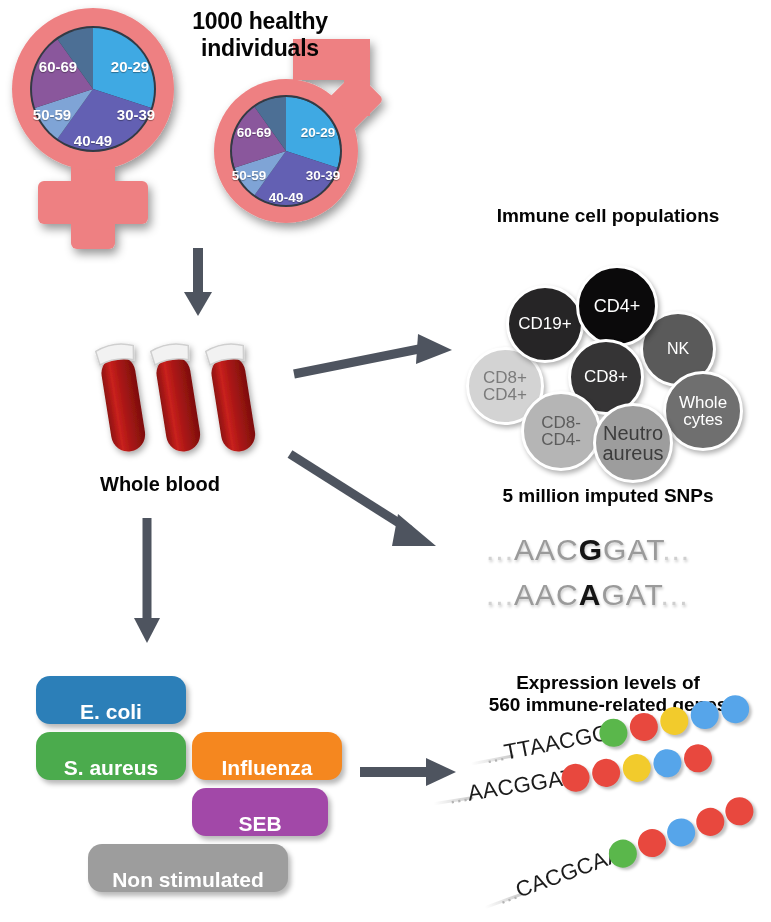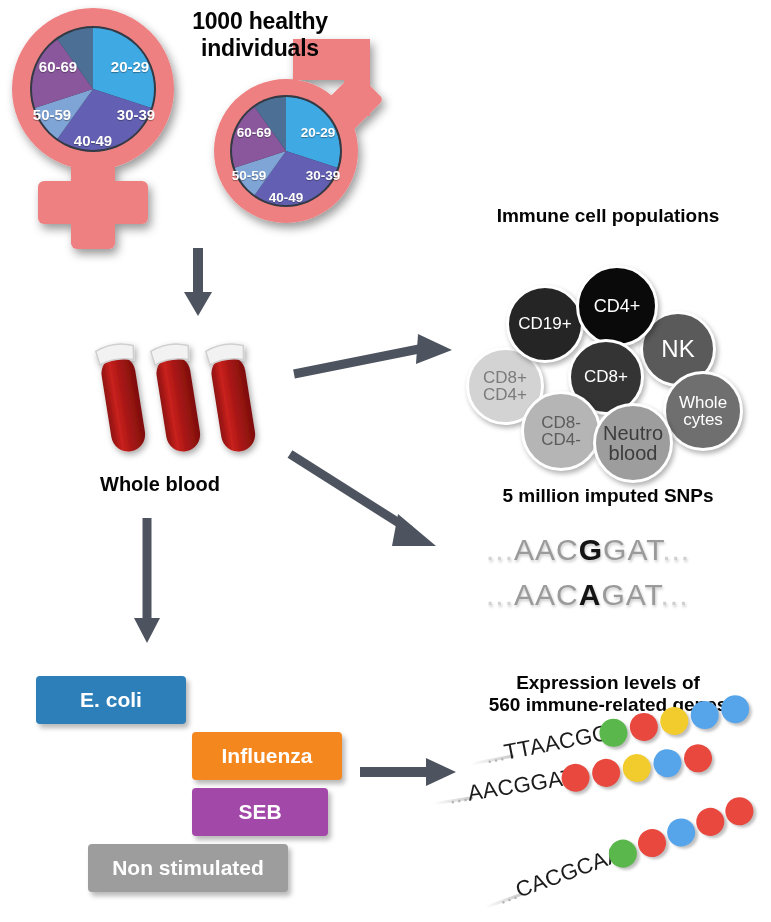--- a/index.html
+++ b/index.html
@@ -99,23 +99,23 @@
     text-shadow: 1px 2px 3px rgba(0,0,0,0.22);
   }
   .snp-row .dots { color: #d2d2d2; }
   .snp-row .mid  { color: #9a9a9a; }
   .snp-row .dark { color: #141414; font-weight: bold; }
   .snp-row .tail { color: #cfcfcf; }
 
   
   .stim {
     position: absolute;
-    border-radius: 4px;
+    border-radius: 14px;
     display: flex;
-    align-items: center;
+    align-items: flex-end;
     justify-content: center;
     color: #ffffff;
     font-weight: bold;
     font-size: 21px;
     box-shadow: 3px 4px 5px rgba(0,0,0,0.28);
     box-sizing: border-box;
     white-space: nowrap;
   }
 
   
@@ -297,53 +297,56 @@
     </div>
 
     <div class="cell" style="left:48px; top:42px; width:78px; height:78px; background:#262526; color:#ffffff; font-size:17px; z-index:3;">
       <span>CD19+</span>
     </div>
 
     <div class="cell" style="left:118px; top:22px; width:82px; height:82px; background:#0b0a0b; color:#ffffff; font-size:18px; z-index:4;">
       <span>CD4+</span>
     </div>
 
-    <div class="cell" style="left:182px; top:68px; width:76px; height:76px; background:#5a5a5a; color:#ffffff; font-size:24px; z-index:2;">
+    <div class="cell" style="left:182px; top:68px; width:76px; height:76px; background:#5a5a5a; color:#ffffff; font-size:16px; z-index:2;">
       <span>NK</span>
     </div>
 
     <div class="cell" style="left:110px; top:96px; width:76px; height:76px; background:#353435; color:#ffffff; font-size:17px; z-index:5;">
       <span>CD8+</span>
     </div>
 
     <div class="cell" style="left:63px; top:148px; width:80px; height:80px; background:#b5b5b5; color:#5c5c5c; font-size:17px; z-index:6;">
       <div><span>CD8-</span><span>CD4-</span></div>
     </div>
 
     <div class="cell" style="left:135px; top:160px; width:80px; height:80px; background:#9d9d9d; color:#3c3c3c; font-size:20px; z-index:7;">
-      <div><span>Neutro</span><span>blood</span></div>
+      <div><span>Neutro</span><span>aureus</span></div>
     </div>
 
     <div class="cell" style="left:205px; top:128px; width:80px; height:80px; background:#6f6f6f; color:#ffffff; font-size:17px; z-index:6;">
       <div><span>Whole</span><span>cytes</span></div>
     </div>
   </div>
 
   <div class="abs heading" id="title-snps">5 million imputed SNPs</div>
 
   <div class="snp-row" style="left:486px; top:533px;">
     <span class="dots">...</span><span class="mid">AAC</span><span class="dark">G</span><span class="mid">GAT</span><span class="tail">...</span>
   </div>
 
   <div class="snp-row" style="left:486px; top:578px;">
     <span class="dots">...</span><span class="mid">AAC</span><span class="dark">A</span><span class="mid">GAT</span><span class="tail">...</span>
   </div>
 
   <div class="stim" style="left:36px; top:676px; width:150px; height:48px; background:#2c7fb8;">
     <span>E. coli</span>
+  </div>
+  <div class="stim" style="left:36px; top:732px; width:150px; height:48px; background:#4bab4d;">
+    <span>S. aureus</span>
   </div>
   <div class="stim" style="left:192px; top:732px; width:150px; height:48px; background:#f5871f;">
     <span>Influenza</span>
   </div>
   <div class="stim" style="left:192px; top:788px; width:136px; height:48px; background:#a248a8;">
     <span>SEB</span>
   </div>
   <div class="stim" style="left:88px; top:844px; width:200px; height:48px; background:#9d9d9d;">
     <span>Non stimulated</span>
   </div>

